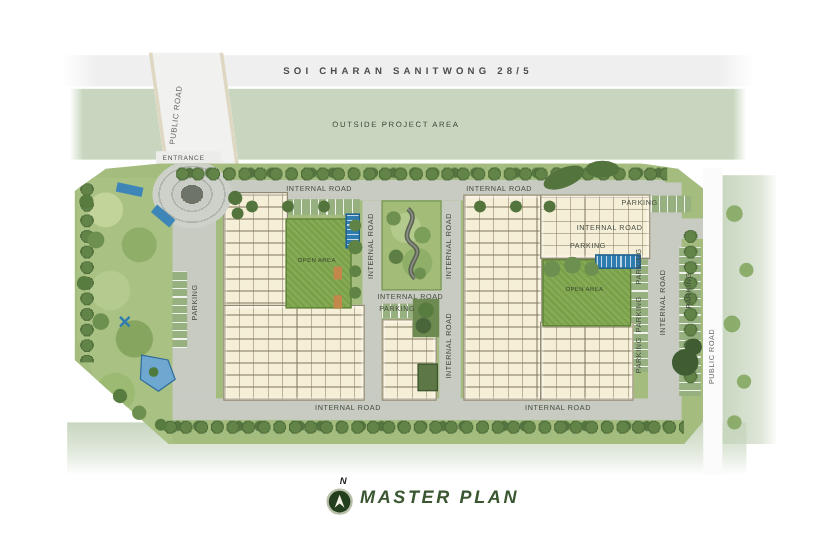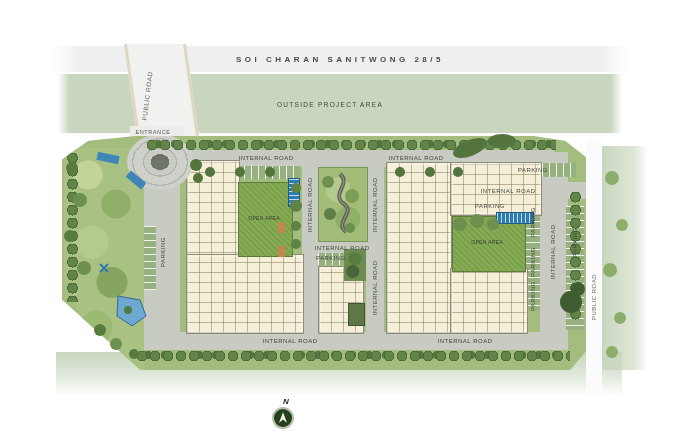--- a/index.html
+++ b/index.html
@@ -232,14 +232,15 @@
 
   <span class="hlabel open-label" style="left:264px;top:218px;">OPEN AREA</span>
   <span class="hlabel open-label" style="left:487px;top:242px;">OPEN AREA</span>
 
   <span class="north-n" style="left:286px;top:401px;">N</span>
   <div class="abs compass" style="left:272px;top:407px;width:18px;height:18px;">
     <svg width="14" height="14" viewBox="0 0 22 22">
       <polygon points="11,2 17.5,19 11,13.5 4.5,19" fill="#f4f2e6"></polygon>
     </svg>
   </div>
+  <span class="abs plan-title" style="left:300px;top:406px;">MASTER PLAN</span>
 
 </div>
 
 </body></html>

